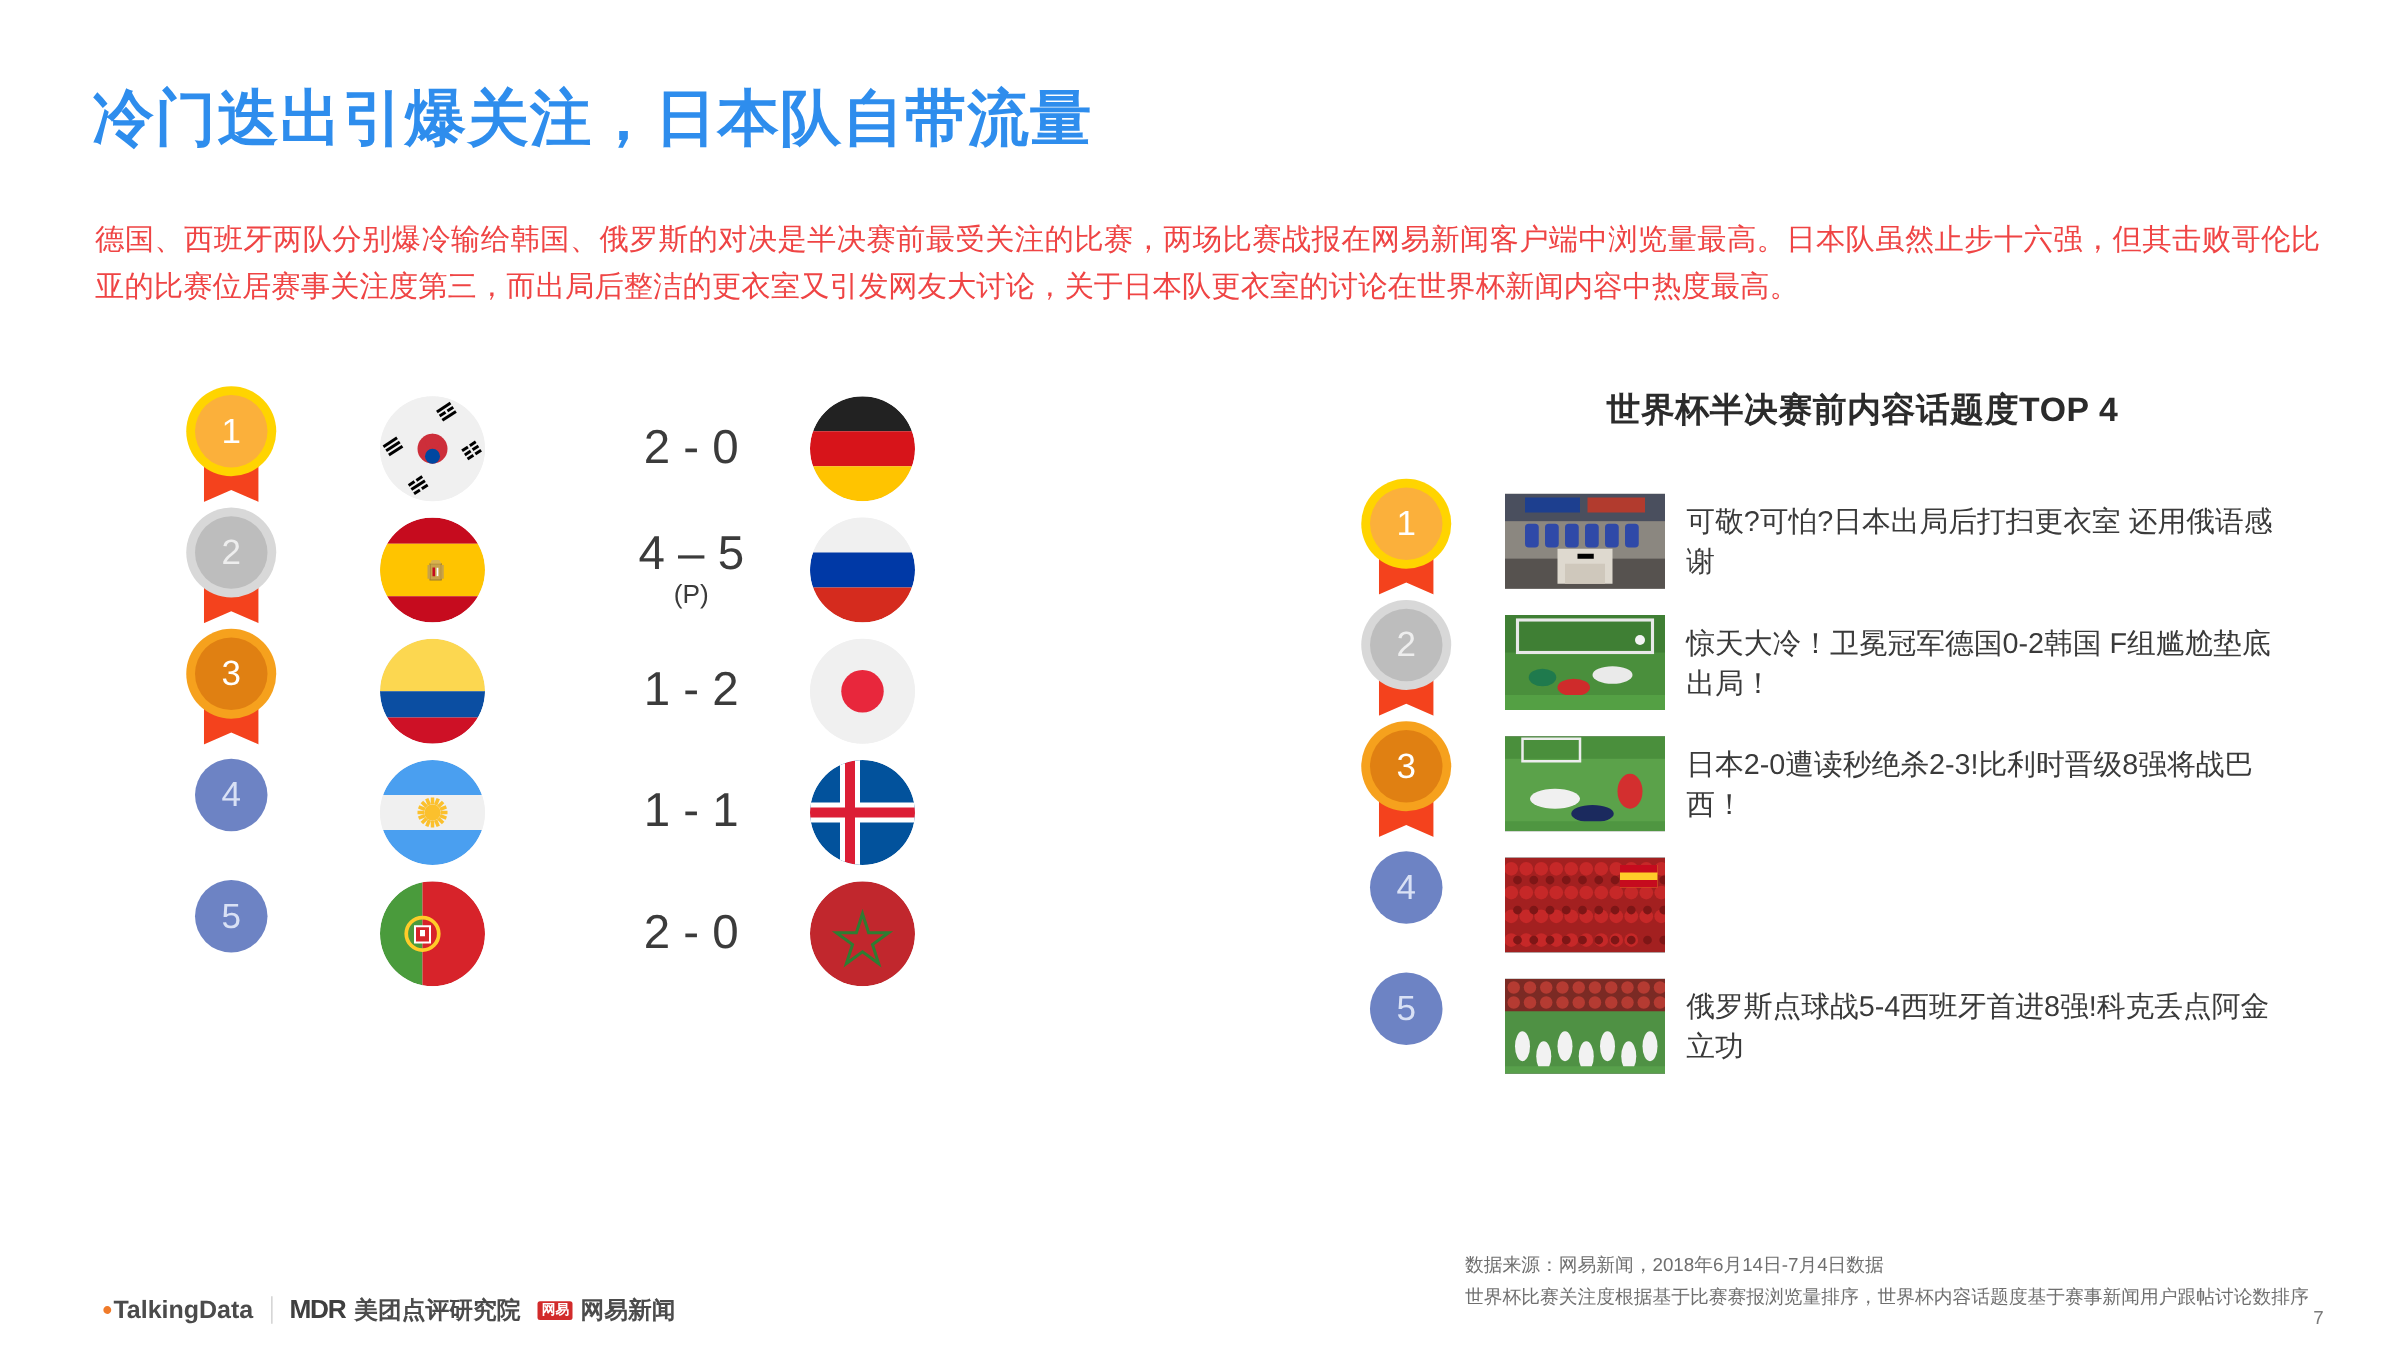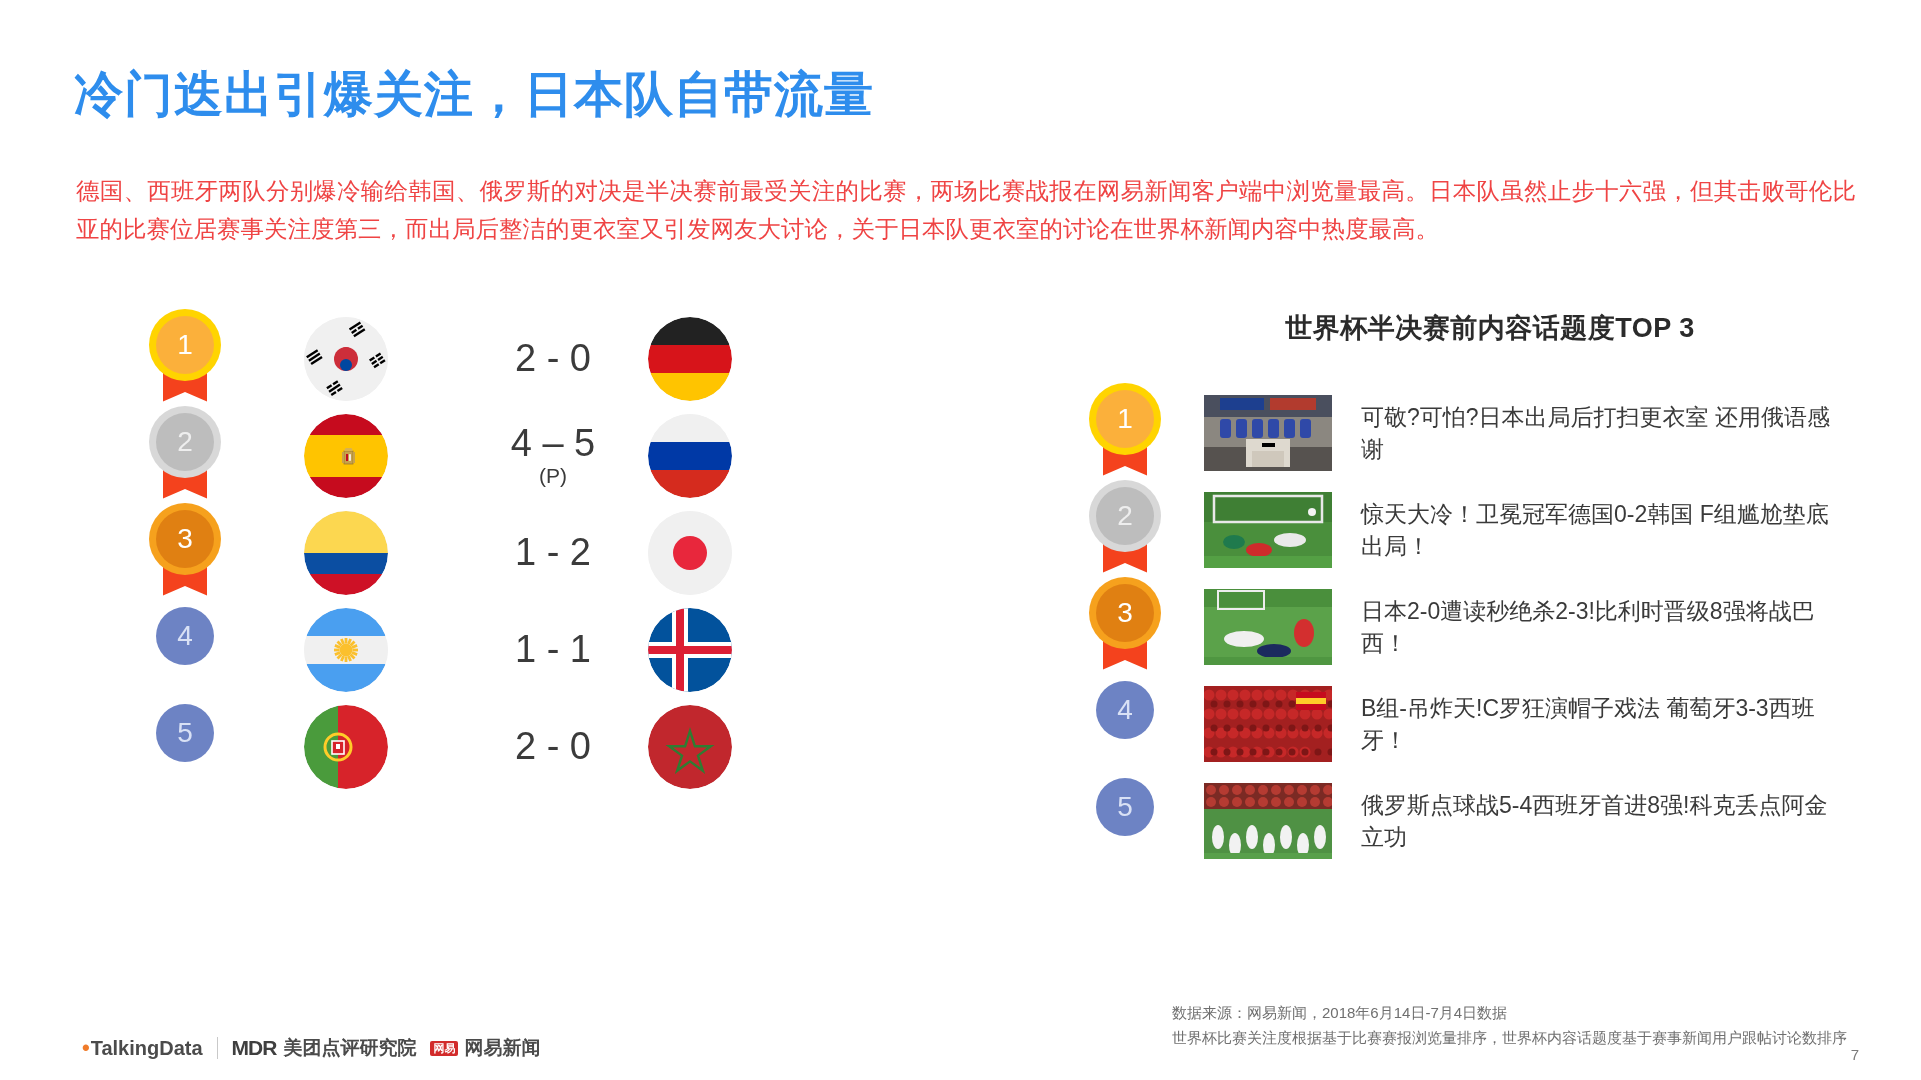--- a/index.html
+++ b/index.html
@@ -116,21 +116,21 @@
   .thumb {
     width: 128px; height: 76px;
     flex: 0 0 128px;
     margin-left: 44px;
     overflow: hidden;
     position: relative;
     background: #6b6b6b;
   }
   .thumb svg { display:block; width:128px; height:76px; }
   .news-title {
-    margin-left: 29px;
+    margin-left: 17px;
     font-size: 23px;
     line-height: 32px;
     color: #3a3a3a;
     max-width: 470px;
   }
 
   
   .source {
     position: absolute;
     right: 74px; top: 1000px;
@@ -386,21 +386,21 @@
                 <rect width="84" height="84" fill="#c1272d"></rect>
       <path d="M42 26 l4.9 15.2 h16 l-12.9 9.4 4.9 15.2 -12.9-9.4 -12.9 9.4 4.9-15.2 -12.9-9.4 h16 z" fill="none" stroke="#2e7d32" stroke-width="2.4"></path>
               </g>
             </svg>
           </div>
   </div>
       </div>
   </div>
 
   <div class="panel-right">
-    <div class="panel-title">世界杯半决赛前内容话题度TOP 3</div>
+    <div class="panel-title">世界杯半决赛前内容话题度TOP 4</div>
     <div id="news-rows">
   <div class="news-row">
     <div class="rank">
       <div class="ribbon"></div>
       <div class="medal-disc medal-gold">1</div>
     </div>
     <div class="thumb">
             <svg viewBox="0 0 128 76">
               <rect width="128" height="76" fill="#6e6a67"></rect>
      <rect x="0" y="0" width="128" height="22" fill="#4a4f5e"></rect>
@@ -542,21 +542,20 @@
                 <circle cx="88" cy="66" r="3.5"></circle>
                 <circle cx="101" cy="66" r="3.5"></circle>
                 <circle cx="114" cy="66" r="3.5"></circle>
                 <circle cx="127" cy="66" r="3.5"></circle>
               </g>
      <rect x="92" y="6" width="30" height="18" fill="#ffcc29"></rect>
               <rect x="92" y="6" width="30" height="6" fill="#c60b1e"></rect>
      <rect x="92" y="18" width="30" height="6" fill="#c60b1e"></rect>
             </svg>
           </div>
-    <div class="news-title">B组-吊炸天!C罗狂演帽子戏法 葡萄牙3-3西班牙！</div>
   </div>
   <div class="news-row">
     <div class="rank">
 
       <div class="medal-disc medal-plain">5</div>
     </div>
     <div class="thumb">
             <svg viewBox="0 0 128 76">
               <rect width="128" height="76" fill="#4f9144"></rect>
      <rect x="0" y="0" width="128" height="26" fill="#7b2a24"></rect>

